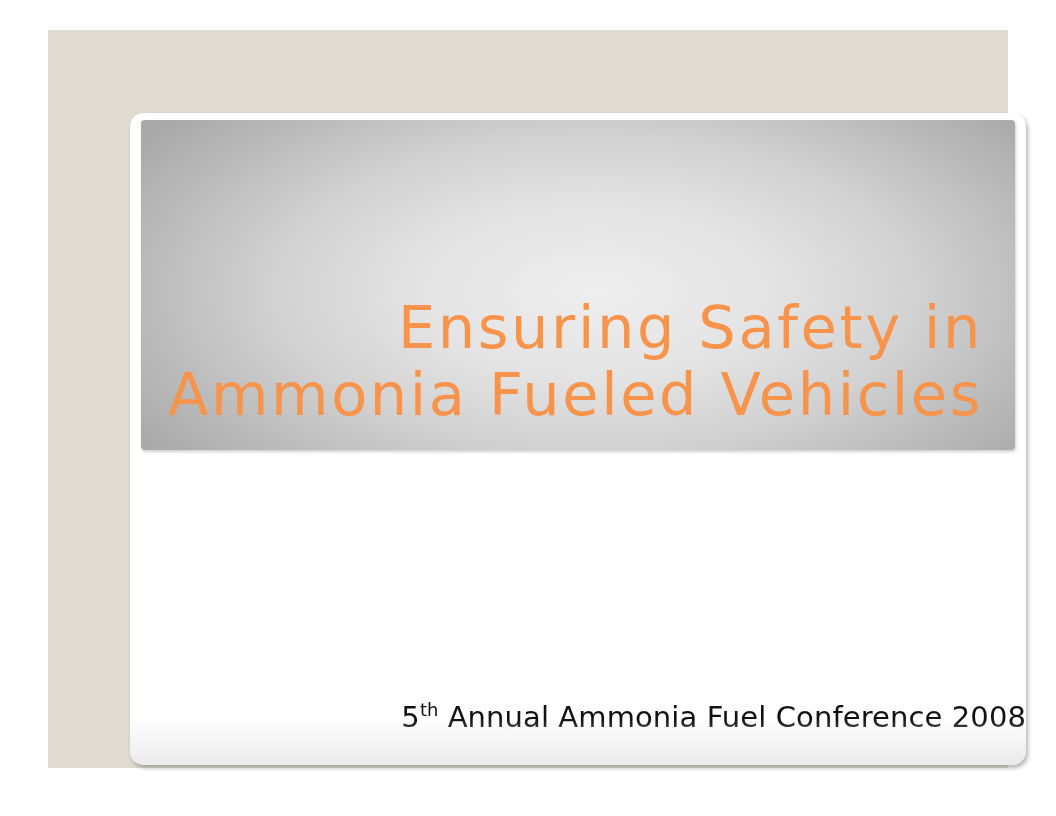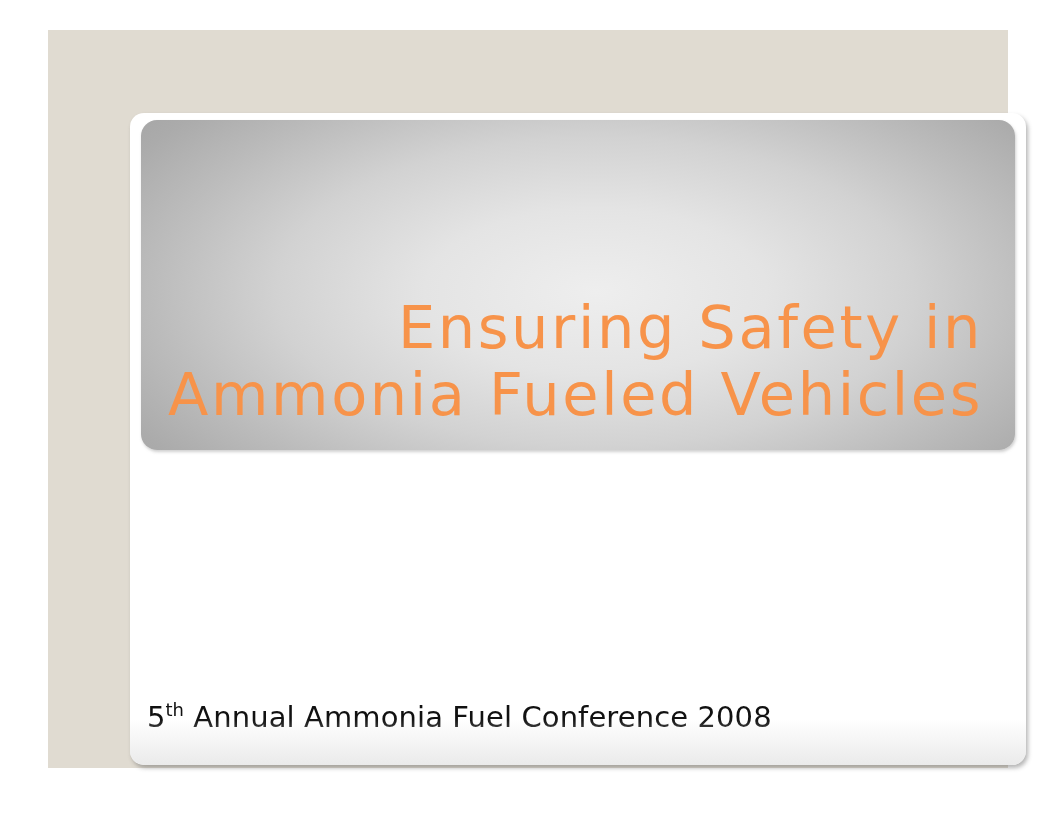--- a/index.html
+++ b/index.html
@@ -47,21 +47,21 @@
     pointer-events: none;
   }
 
   
   #title-banner {
     position: absolute;
     left: 11px;
     top: 7px;
     width: 874px;
     height: 330px;
-    border-radius: 16px;
+    border-radius: 4px;
     background:
       radial-gradient(ellipse 70% 90% at 52% 52%, #eeeeee 0%, #e4e4e4 28%, #d2d2d2 52%, #bcbcbc 72%, #ababab 88%, #a3a3a3 100%);
     box-shadow: 1px 2px 3px rgba(120,120,120,0.35);
     overflow: hidden;
   }
 
   #title-text {
     position: absolute;
     right: 32px;
     bottom: 22px;
@@ -74,21 +74,21 @@
     line-height: 67px;
     letter-spacing: 2.6px;
     white-space: pre-line;
   }
 
   #subtitle {
     position: absolute;
     left: 0;
     right: 0;
     top: 586px;
-    text-align: left;
+    text-align: right;
     color: #111111;
     font-family: "DejaVu Sans", sans-serif;
     font-size: 29px;
     line-height: 36px;
     letter-spacing: 0.1px;
     padding-left: 17px;
   }
   #subtitle .ord {
     font-size: 0.62em;
     vertical-align: super;

